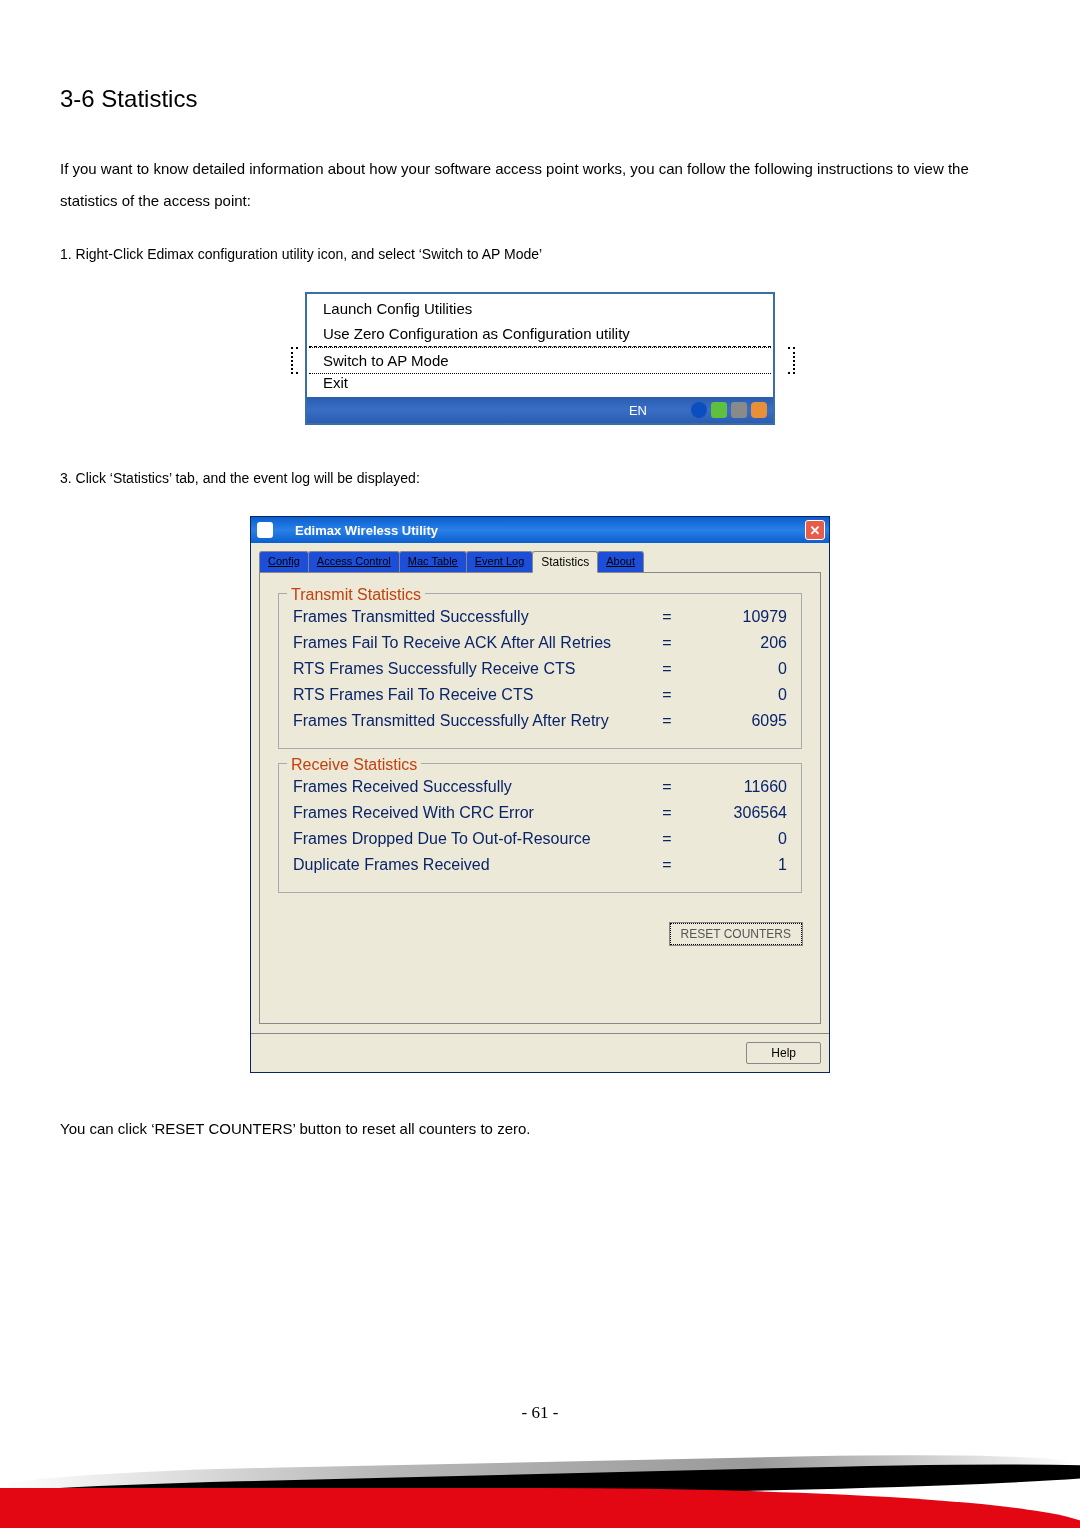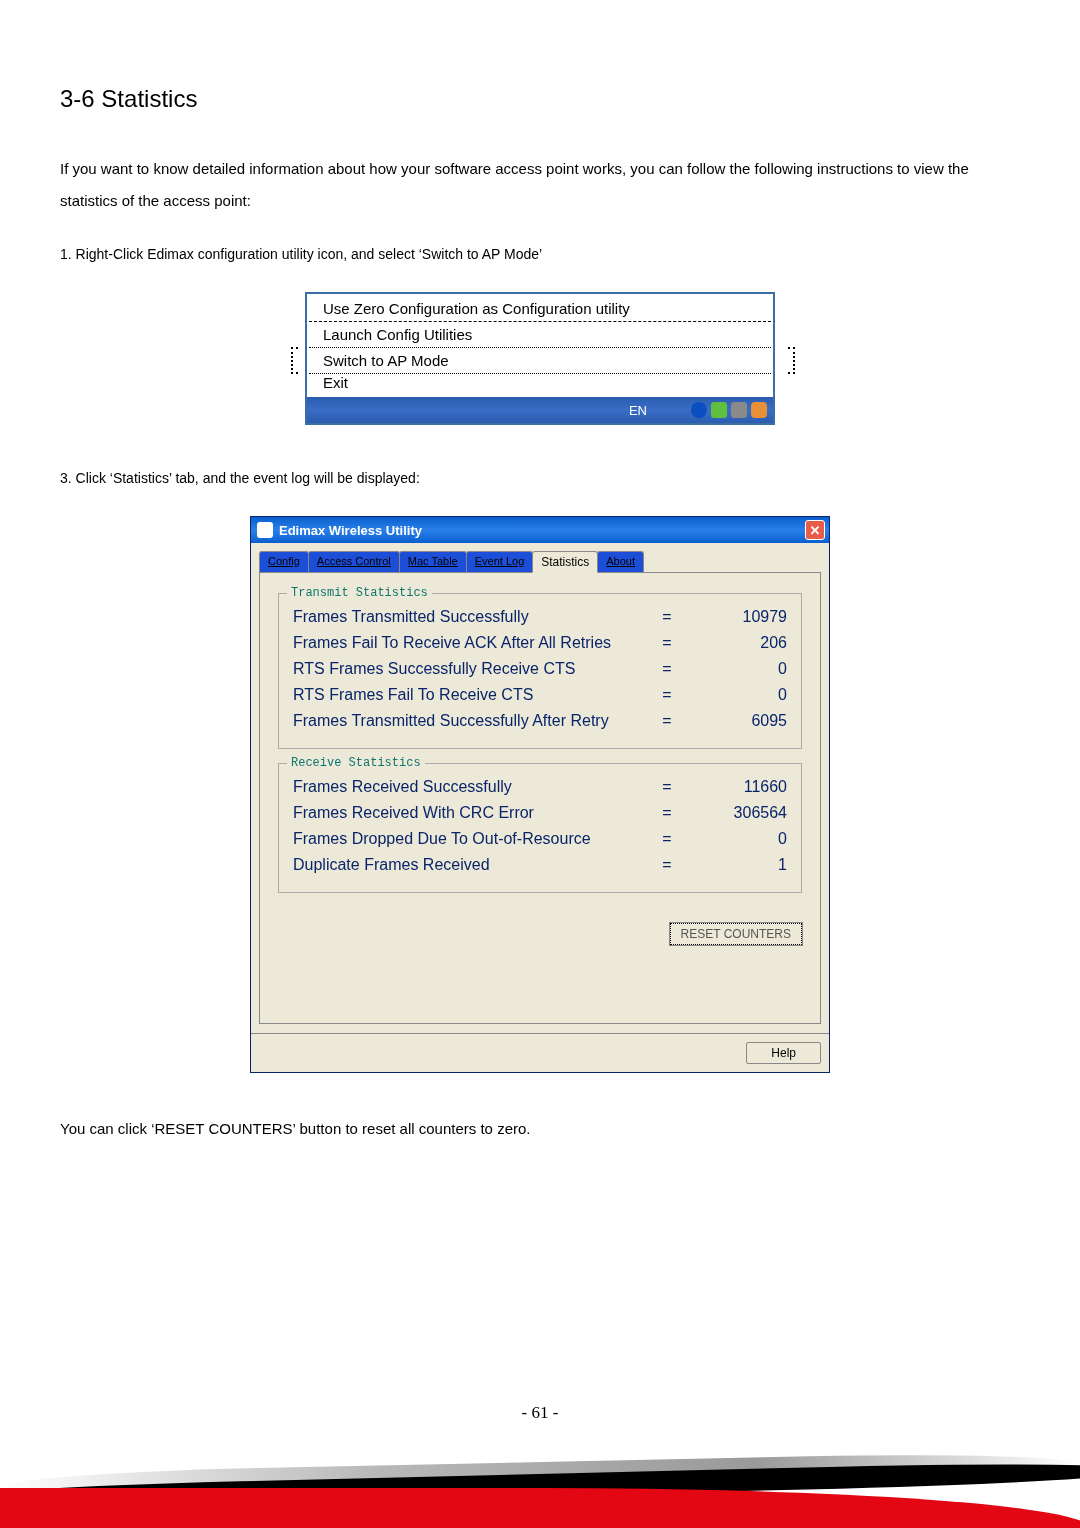--- a/index.html
+++ b/index.html
@@ -132,21 +132,21 @@
     background: linear-gradient(#0a5fce, #2a80e8 50%, #0a5fce);
     height: 26px;
     display: flex;
     align-items: center;
     justify-content: space-between;
     padding: 0 4px 0 6px;
   }
   .titlebar-left {
     display: flex;
     align-items: center;
-    gap: 6px;
+    gap: 22px;
   }
   .titlebar-icon {
     width: 16px;
     height: 16px;
     background: #fff;
     border-radius: 3px;
     position: relative;
   }
   .titlebar-title {
     color: #fff;
@@ -206,23 +206,22 @@
     padding: 10px 14px 14px 14px;
     margin-bottom: 14px;
     position: relative;
   }
   .fieldset-legend {
     position: absolute;
     top: -8px;
     left: 8px;
     background: #ece9d8;
     padding: 0 4px;
-    font-size: 12px;
-    color: #0f766e;
-    font-family: Liberation Mono, monospace;
+    font-size: 16px;
+    color: #c2410c;
   }
   .stat-row {
     display: flex;
     font-size: 16px;
     color: #0a246a;
     padding: 4px 0;
   }
   .stat-label {
     flex: 1;
   }
@@ -316,22 +315,22 @@
 <div class="page">
   <h2 class="section-heading">3-6 Statistics</h2>
 
   <p class="paragraph">If you want to know detailed information about how your software access point works, you can follow the following instructions to view the statistics of the access point:</p>
 
   <p class="step">1. Right-Click Edimax configuration utility icon, and select ‘Switch to AP Mode’</p>
 
   <div class="context-menu-wrap">
     <div class="context-menu">
       <div class="context-menu-inner">
+        <div class="cm-item">Launch Config Utilities</div>
         <div class="cm-item zero">Use Zero Configuration as Configuration utility</div>
-        <div class="cm-item">Launch Config Utilities</div>
         <div class="cm-switch">
           <div class="cm-item cm-switch-item">Switch to AP Mode</div>
         </div>
         <div class="cm-item cm-exit">Exit</div>
       </div>
       <div class="taskbar">
         <span class="en">EN</span>
         <span class="tray-icon blue"></span>
         <span class="tray-icon green"></span>
         <span class="tray-icon gray"></span>

